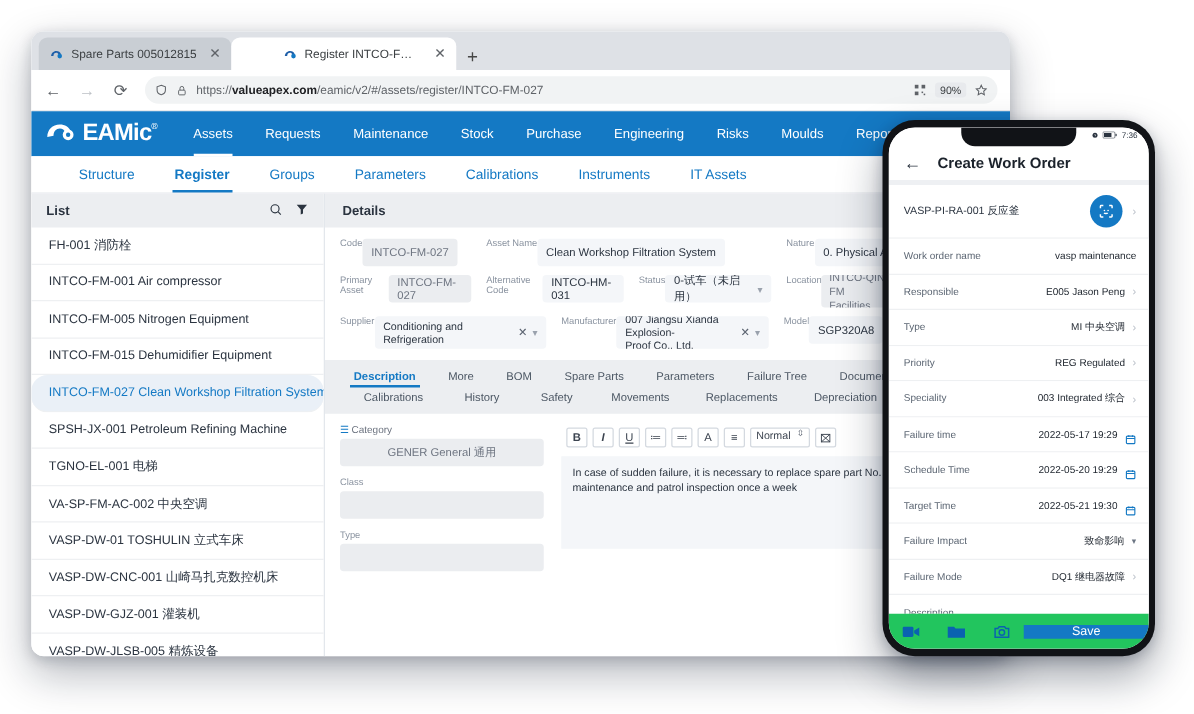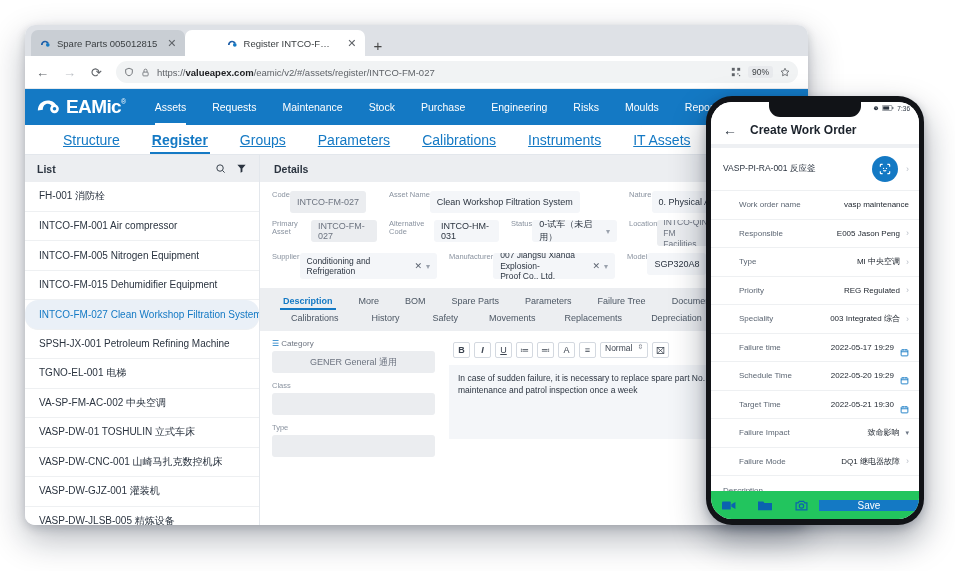--- a/index.html
+++ b/index.html
@@ -74,22 +74,22 @@
     content: ""; position: absolute; left: 13px; right: 13px; bottom: 0;
     height: 2.5px; background: #ffffff;
   }
 
   
   .subbar {
     height: 30px; background: #ffffff; display: flex; align-items: stretch;
     padding-left: 22px; border-bottom: 1px solid #e3e7ec;
   }
   .subitem {
-    font-size: 14px; color: #1479c4; padding: 0 16px; display: flex;
-    align-items: center; position: relative; white-space: nowrap; text-decoration: underline;
+    font-size: 11px; color: #1479c4; padding: 0 16px; display: flex;
+    align-items: center; position: relative; white-space: nowrap;
   }
   .subitem.sel { font-weight: 700; }
   .subitem.sel::after {
     content: ""; position: absolute; left: 14px; right: 14px; bottom: 0;
     height: 2px; background: #1479c4;
   }
 
   
   .workarea { display: flex; height: calc(500px - 31px - 33px - 36px - 30px); background: #eef0f3; }
 
@@ -197,21 +197,21 @@
     height: 43px; display: flex; align-items: center; padding: 0 10px 0 12px; gap: 8px;
     border-bottom: 1px solid #eef0f2;
   }
   .passet .aname { flex: 1; font-size: 8.5px; color: #2b3440; }
   .scanbtn {
     width: 26px; height: 26px; border-radius: 50%; background: #1479c4;
     display: flex; align-items: center; justify-content: center; flex: 0 0 26px;
   }
   .chev { color: #b9bfc8; font-size: 9px; }
   .prow {
-    height: 28.5px; display: flex; align-items: center; padding: 0 10px 0 28px; gap: 6px;
+    height: 28.5px; display: flex; align-items: center; padding: 0 10px 0 12px; gap: 6px;
     border-bottom: 1px solid #eef0f2; background: #ffffff;
   }
   .prow .plab { font-size: 8px; color: #5c6673; flex: 0 0 auto; }
   .prow .pval { flex: 1; text-align: right; font-size: 8px; color: #1b222b; white-space: nowrap; }
   .calico { width: 9px; height: 9px; flex: 0 0 9px; }
   .caretdown { color: #6c7684; font-size: 7px; }
   .pdesc { height: 28px; display: flex; align-items: center; padding: 0 12px; font-size: 8px; color: #5c6673; background: #ffffff; }
   .pfooter {
     height: 28px; display: flex; align-items: center; background: #22c55e;
   }

